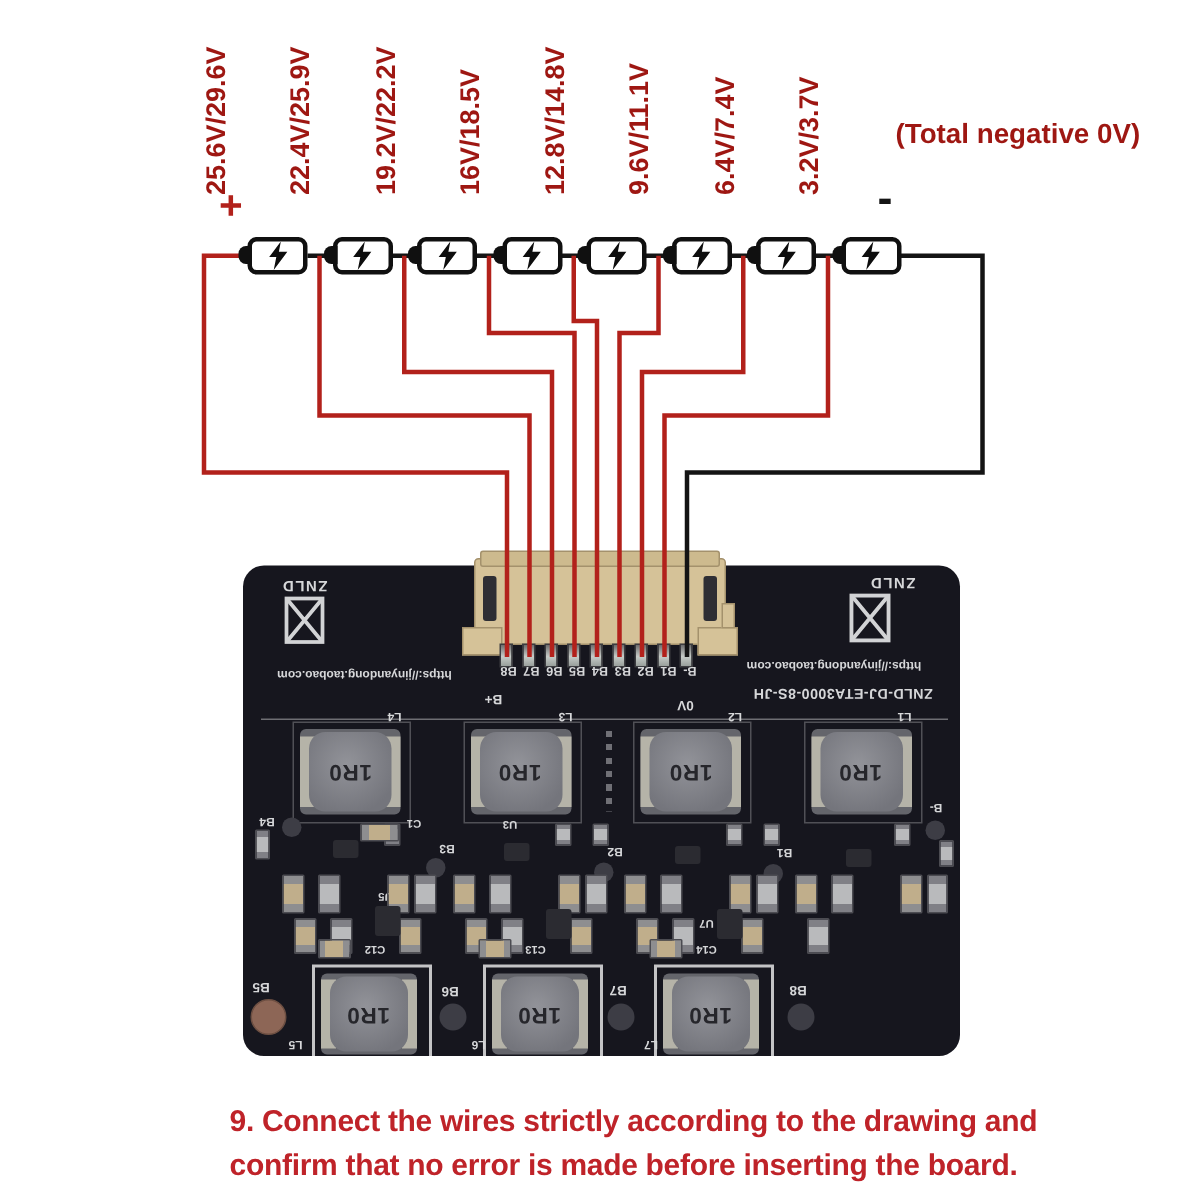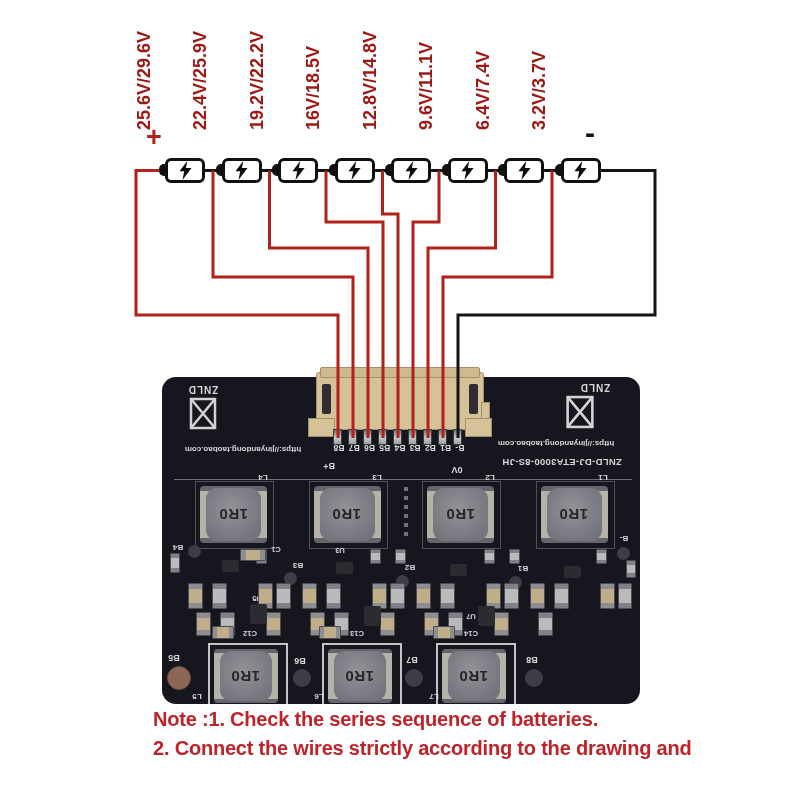--- a/index.html
+++ b/index.html
@@ -87,20 +87,21 @@
 
   <div class="vlabel" style="left:154px;">25.6V/29.6V</div>
   <div class="vlabel" style="left:210px;">22.4V/25.9V</div>
   <div class="vlabel" style="left:267px;">19.2V/22.2V</div>
   <div class="vlabel" style="left:323px;">16V/18.5V</div>
   <div class="vlabel" style="left:380px;">12.8V/14.8V</div>
   <div class="vlabel" style="left:436px;">9.6V/11.1V</div>
   <div class="vlabel" style="left:493px;">6.4V/7.4V</div>
   <div class="vlabel" style="left:549px;">3.2V/3.7V</div>
 
+  <div class="tnlabel">(Total negative 0V)</div>
   <div class="plus">+</div>
   <div class="minus">-</div>
 
   <svg id="wires" width="800" height="470">
     <polyline points="205,170.5 655,170.5 655,315 458,315 458,438" fill="none" stroke="#141414" stroke-width="3"></polyline>
     <polyline points="167,170.5 136,170.5 136,315 338,315 338,438" fill="none" stroke="#b2211b" stroke-width="3"></polyline>
     <polyline points="213,170.5 213,277 353,277 353,438" fill="none" stroke="#b2211b" stroke-width="3"></polyline>
     <polyline points="269.5,170.5 269.5,248 368,248 368,438" fill="none" stroke="#b2211b" stroke-width="3"></polyline>
     <polyline points="326,170.5 326,222 383,222 383,438" fill="none" stroke="#b2211b" stroke-width="3"></polyline>
     <polyline points="382.5,170.5 382.5,214 398,214 398,438" fill="none" stroke="#b2211b" stroke-width="3"></polyline>
@@ -322,16 +323,16 @@
   <div class="sot" style="left:336px;top:562px;width:17px;height:12px;"></div>
   <div class="sot" style="left:450px;top:564px;width:17px;height:12px;"></div>
   <div class="sot" style="left:564px;top:566px;width:17px;height:12px;"></div>
   <div class="sot" style="left:250px;top:604px;width:17px;height:20px;"></div>
   <div class="sot" style="left:364px;top:606px;width:17px;height:20px;"></div>
   <div class="sot" style="left:478px;top:606px;width:17px;height:20px;"></div>
   <div class="cap g" style="left:170px;top:553px;width:10px;height:20px;"></div>
   <div class="cap g" style="left:626px;top:560px;width:10px;height:18px;"></div>
   <div class="dots" style="left:404px;top:487px;height:54px;"></div>
 
-  <div class="note" style="top:708px;">Note :1. Check the series sequence of batteries.</div>
-  <div class="note" style="top:737px;">2. Connect the wires strictly according to the drawing and</div>
+  <div class="note" style="top:737px;">9. Connect the wires strictly according to the drawing and</div>
+  <div class="note" style="top:766px;">confirm that no error is made before inserting the board.</div>
 
 </div>
 
 </body></html>

